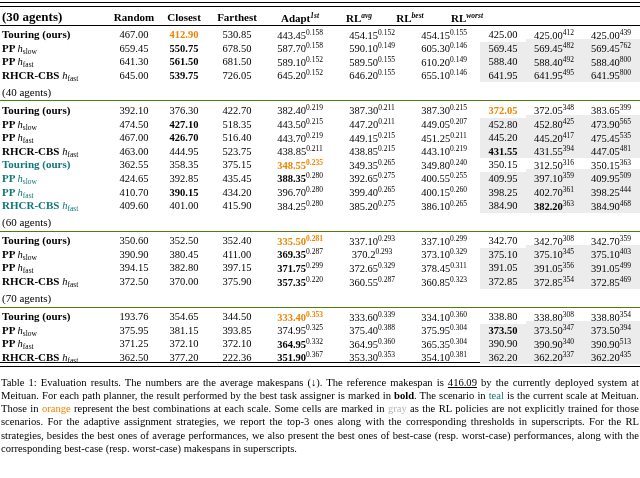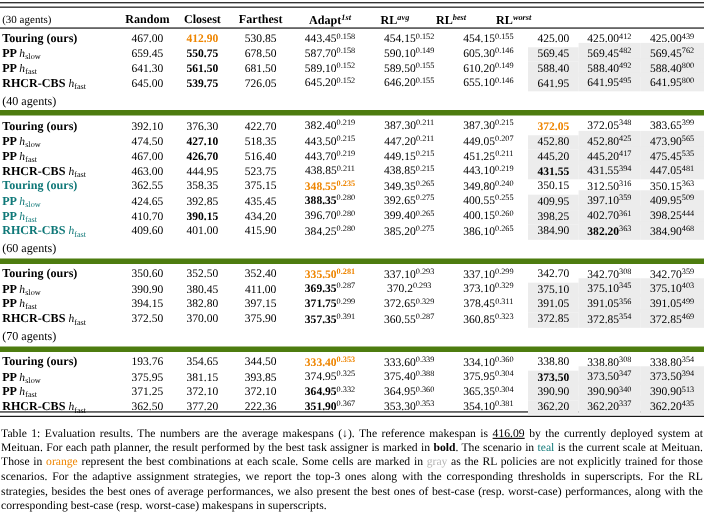--- a/index.html
+++ b/index.html
@@ -6,30 +6,30 @@
   .page{
     width:640px;height:478px;box-sizing:border-box;
     background:#ffffff;overflow:hidden;
     font-family:"Liberation Serif","DejaVu Serif",serif;
     color:#000;
   }
   .rule-double-top{height:2.6px;border-top:1.4px solid #000;border-bottom:1px solid #000;margin-top:2px;}
   .rule-double-bottom{height:2.6px;border-top:1px solid #000;border-bottom:1.4px solid #000;}
   .trow{display:flex;align-items:baseline;height:13.6px;line-height:13.6px;}
   .trow.header{height:18px;line-height:18px;border-bottom:1px solid #000;}
-  .group-row{height:20.5px;line-height:24px;border-bottom:5px solid #4d7c0f;padding-left:2px;font-size:11px;}
+  .group-row{height:20.5px;line-height:24px;border-bottom:1px solid #4d7c0f;padding-left:2px;font-size:11px;}
   .group-row.teal{color:var(--teal);font-weight:bold;}
   .cell{box-sizing:border-box;text-align:center;font-size:10.5px;white-space:nowrap;overflow:visible;}
   .c0{width:110px;text-align:left;padding-left:2px;}
   .c1{width:48px}.c2{width:52px}.c3{width:54px}
   .c4{width:72px}.c5{width:72px}.c6{width:72px}
   .c7{width:46px}.c8{width:56px}.c9{width:58px}
   .hcell{font-weight:bold;font-size:11px;}
   .hcell .hsup{font-style:italic;font-weight:bold;}
-  .corner{font-weight:normal;font-size:10px;}
+  .corner{font-weight:bold;font-size:13px;}
   .rowlabel{font-weight:bold;font-size:11px;}
   .rowlabel .h{font-weight:normal;font-style:italic;font-size:10.5px;}
   .rowlabel .hsub{font-weight:normal;font-size:7.5px;vertical-align:-2px;}
   .teal-label{color:var(--teal);}
   .sup{font-size:7.5px;vertical-align:3.5px;letter-spacing:0;}
   .bold{font-weight:bold;}
   .orange{color:var(--orange);font-weight:bold;}
   .grayed{background:var(--graybg);}
   .caption{
     margin:9px 1px 0 1px;font-size:10.6px;line-height:13.3px;
@@ -237,21 +237,21 @@
         <div class="cell c6"><span>378.45</span><span class="sup">0.311</span></div>
         <div class="cell c7 grayed"><span>391.05</span></div>
         <div class="cell c8 grayed"><span>391.05</span><span class="sup">356</span></div>
         <div class="cell c9 grayed"><span>391.05</span><span class="sup">499</span></div>
       </div>
       <div class="trow">
         <div class="cell c0 rowlabel"><span>RHCR-CBS</span> <span class="h">h</span><span class="hsub">fast</span></div>
         <div class="cell c1"><span>372.50</span></div>
         <div class="cell c2"><span>370.00</span></div>
         <div class="cell c3"><span>375.90</span></div>
-        <div class="cell c4"><span class="bold">357.35</span><span class="sup">0.391</span></div>
+        <div class="cell c4"><span class="bold">357.35</span><span class="sup">0.220</span></div>
         <div class="cell c5"><span>360.55</span><span class="sup">0.287</span></div>
         <div class="cell c6"><span>360.85</span><span class="sup">0.323</span></div>
         <div class="cell c7 grayed"><span>372.85</span></div>
         <div class="cell c8 grayed"><span>372.85</span><span class="sup">354</span></div>
         <div class="cell c9 grayed"><span>372.85</span><span class="sup">469</span></div>
       </div>
       <div class="group-row">(70 agents)</div>
       <div class="trow">
         <div class="cell c0 rowlabel"><span>Touring (ours)</span></div>
         <div class="cell c1"><span>193.76</span></div>

